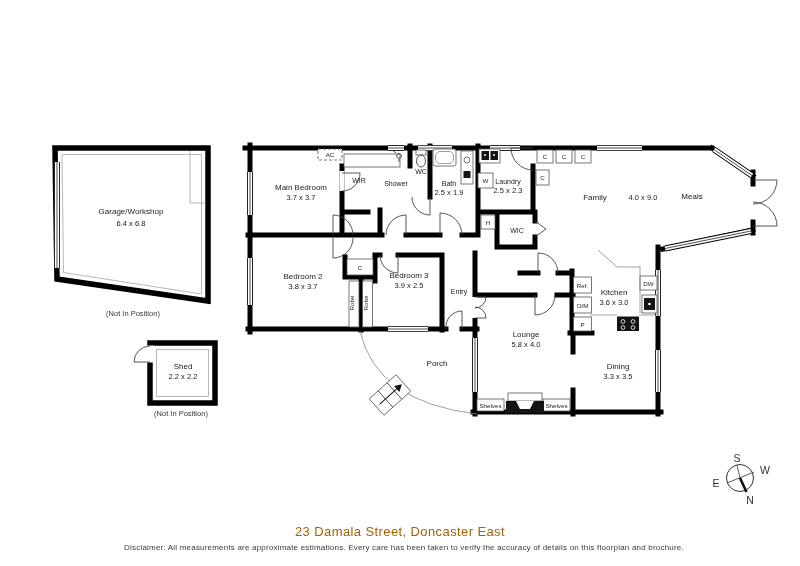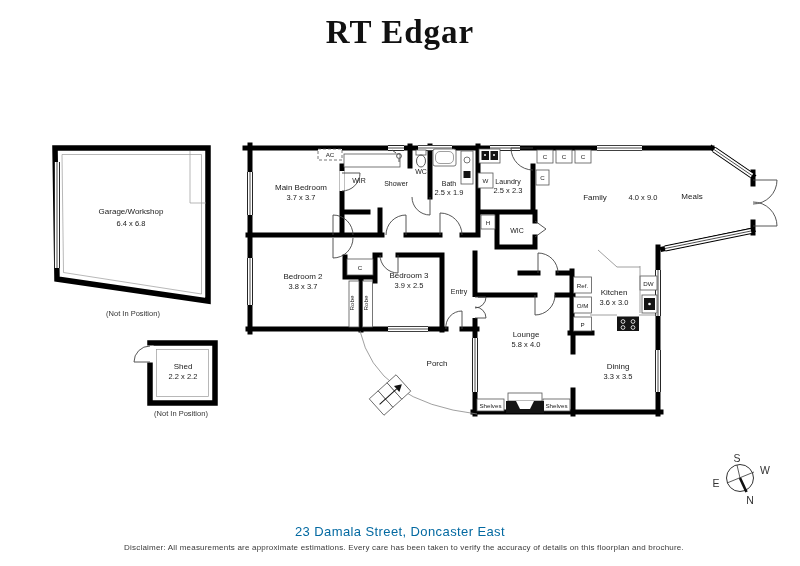--- a/index.html
+++ b/index.html
@@ -2,21 +2,21 @@
 <html><head>
 <meta charset="utf-8">
 <style>
   html,body{margin:0;padding:0;background:#fff;}
   .page{position:relative;width:800px;height:566px;background:#fff;overflow:hidden;
         font-family:"Liberation Sans",sans-serif;}
   .logo{position:absolute;top:14px;left:0;width:100%;text-align:center;
         font-family:"Liberation Serif",serif;font-weight:700;font-size:33px;
         letter-spacing:1px;color:#111;}
   .address{position:absolute;top:524px;left:0;width:100%;text-align:center;
-        font-size:13px;letter-spacing:.4px;color:#0369a1;}
+        font-size:13px;letter-spacing:.4px;color:#a16207;}
   .disclaimer{position:absolute;top:543px;left:4px;width:100%;text-align:center;
         font-size:8px;letter-spacing:.2px;color:#3a3a3a;}
   svg{position:absolute;top:0;left:0;}
   svg text{font-family:"Liberation Sans",sans-serif;fill:#1a1a1a;text-anchor:middle;}
   .room{font-size:8px;}
   .dims{font-size:7.5px;}
   .small{font-size:7px;}
   .tiny{font-size:6.2px;}
   .note{font-size:7.5px;fill:#333;}
   .cmp{font-size:10.5px;fill:#333;}
@@ -29,21 +29,20 @@
   .dark{fill:#141414;stroke:none;}
   .winU{stroke:#000;stroke-width:6;fill:none;}
   .winW{stroke:#fff;stroke-width:4.3;fill:none;}
   .winC{stroke:#000;stroke-width:.7;fill:none;}
 </style>
 </head>
 <body>
 
 <div class="page">
 
-  <div class="logo">RT Edgar</div>
 
   <svg width="800" height="566" viewBox="0 0 800 566">
 
     <g>
       <path class="wallf" d="M55,148 H208 V301 L57,279 Z"></path>
       <path class="inner" d="M62,154.5 H201.5 V294 L63.5,272.5 Z"></path>
       <path class="inner" d="M190,151 V203 M190,203 H206"></path>
     </g>
 
     <g>

